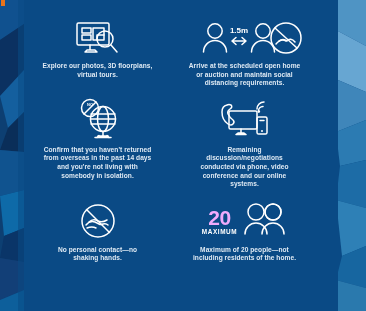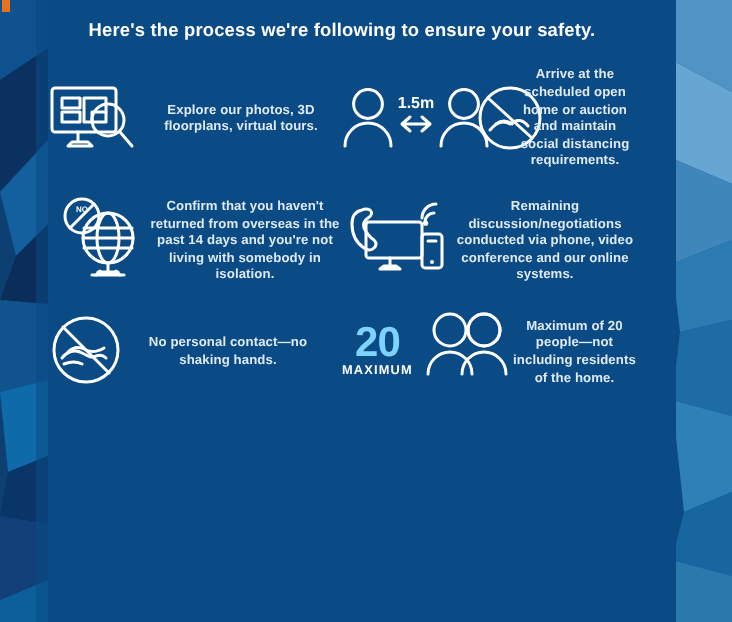--- a/index.html
+++ b/index.html
@@ -40,21 +40,21 @@
     line-height:12.4px;
     color:#ffffff;
   }
 
   
   .rows{margin-top:8px;}
   .row{display:flex;width:294px;}
   .cell{
     width:147px;
     display:flex;
-    flex-direction:row;
+    flex-direction:column;
     align-items:center;
     text-align:center;
     position:relative;
   }
   .icon-wrap{
     height:40px;
     display:flex;
     align-items:flex-end;
     justify-content:center;
   }
@@ -85,21 +85,21 @@
   .rules{margin-top:11px;}
   .rules .icon-wrap{height:42px;align-items:center;}
   .rules .cap{width:104px;margin-top:4px;}
 
   .bignum-wrap{
     display:flex;align-items:center;justify-content:center;gap:6px;height:42px;
   }
   .bignum{
     display:flex;flex-direction:column;align-items:center;line-height:1;
   }
-  .bignum .num{font-size:21px;font-weight:bold;letter-spacing:-0.5px;color:#7dd3fc;}
+  .bignum .num{font-size:21px;font-weight:bold;letter-spacing:-0.5px;color:#f0abfc;}
   .bignum .max{font-size:6.4px;font-weight:bold;letter-spacing:0.6px;margin-top:1px;color:#fff;}
 
   svg{overflow:visible;}
   .st{fill:none;stroke:#ffffff;stroke-width:1.5;stroke-linecap:round;stroke-linejoin:round;}
   .stf{fill:#ffffff;}
 </style>
 </head>
 <body>
 
 <div class="page">
@@ -132,21 +132,20 @@
       <polygon points="18,200 48,208 48,246 24,256" fill="#2e80b6"></polygon>
       <polygon points="24,256 48,246 48,288 18,280" fill="#1766a0"></polygon>
       <polygon points="18,280 48,288 48,311 18,311" fill="#2a79ad"></polygon>
       <rect x="0" y="0" width="20" height="311" fill="#0a4a85"></rect>
     </svg>
   </div>
 
   <div class="content">
 
     <div class="header">
-      <span class="line">Here's the process we're following to ensure your safety.</span>
     </div>
 
     <div class="rows">
 
       <div class="row row1">
 
         <div class="cell">
           <div class="icon-wrap">
             <svg width="46" height="36" viewBox="0 0 46 36">
               <rect class="st" x="2" y="2" width="32" height="22" rx="1.5"></rect>

